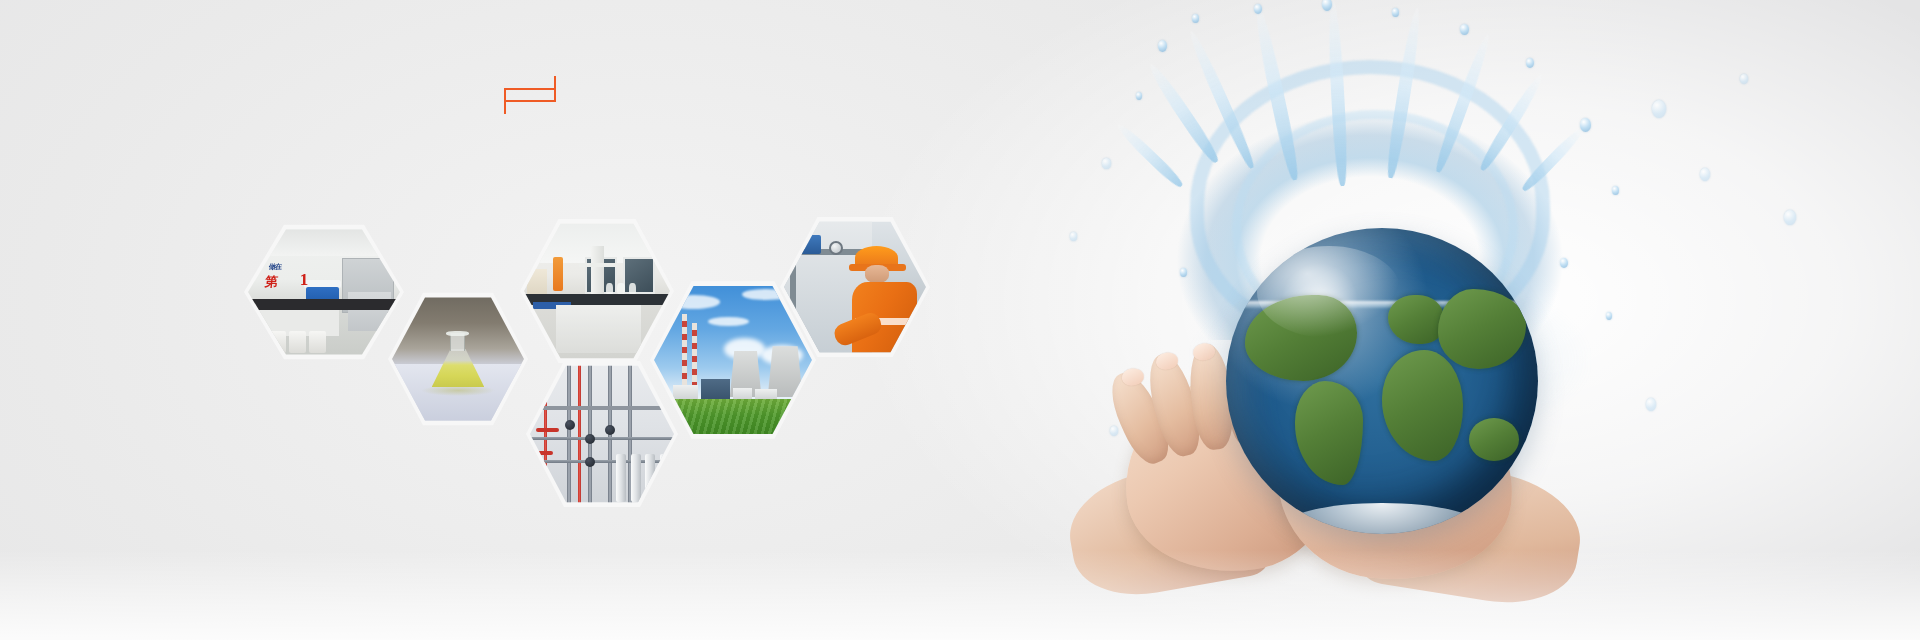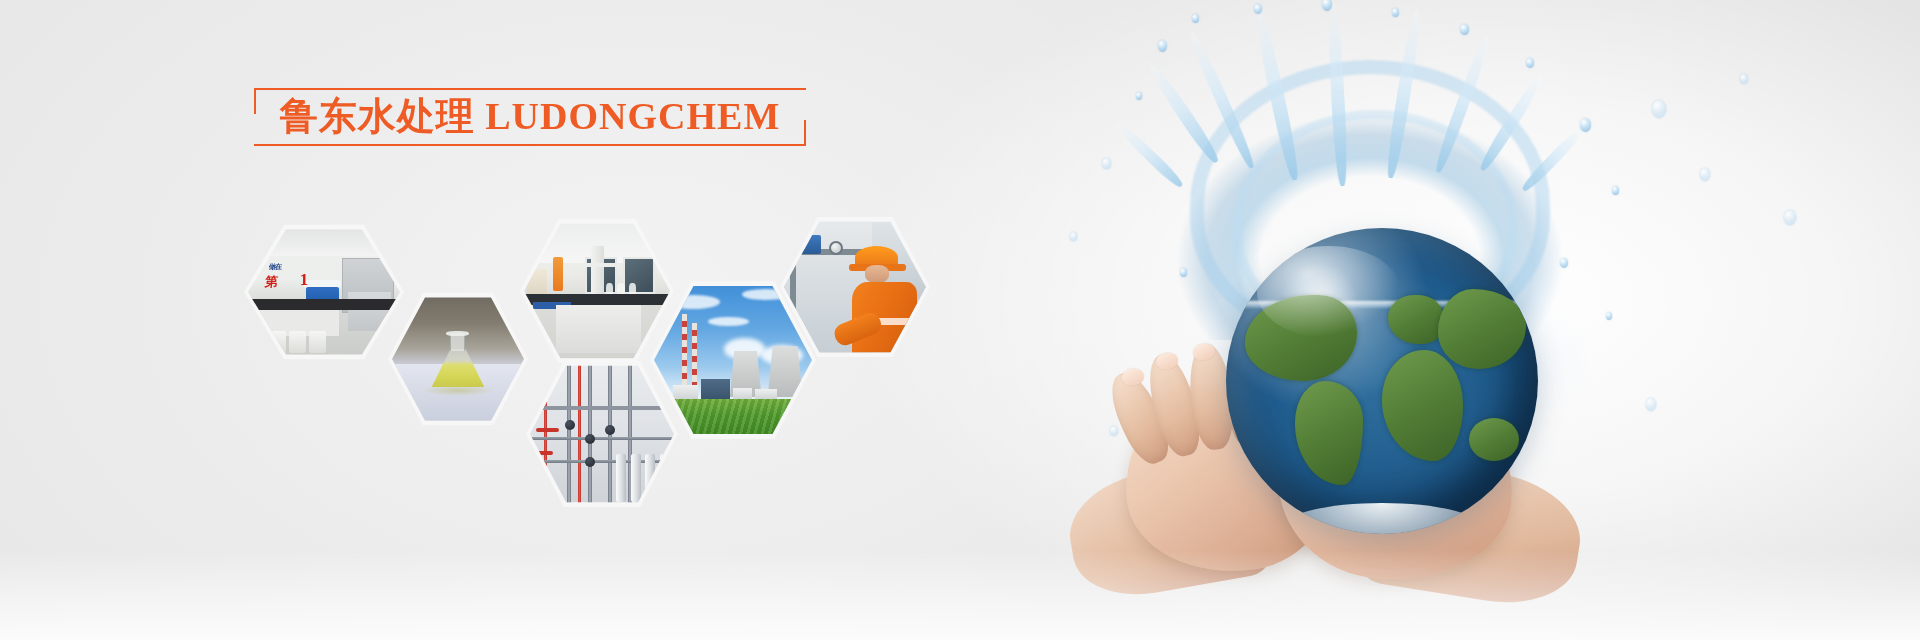--- a/index.html
+++ b/index.html
@@ -353,21 +353,20 @@
 
 <div id="banner">
 
   <div class="text-block">
 
     <div class="title-wrap">
       <span class="rule-top"></span>
       <span class="rule-bot"></span>
       <span class="bracket-tl"></span>
       <span class="bracket-br"></span>
-      <div class="main-title">鲁东水处理 LUDONGCHEM</div>
     </div>
 
   </div>
 
   <div class="collage">
 
     <div class="hex" id="hex1">
       <div class="frame"></div>
       <div class="photo">
         <div class="p-lab1">

